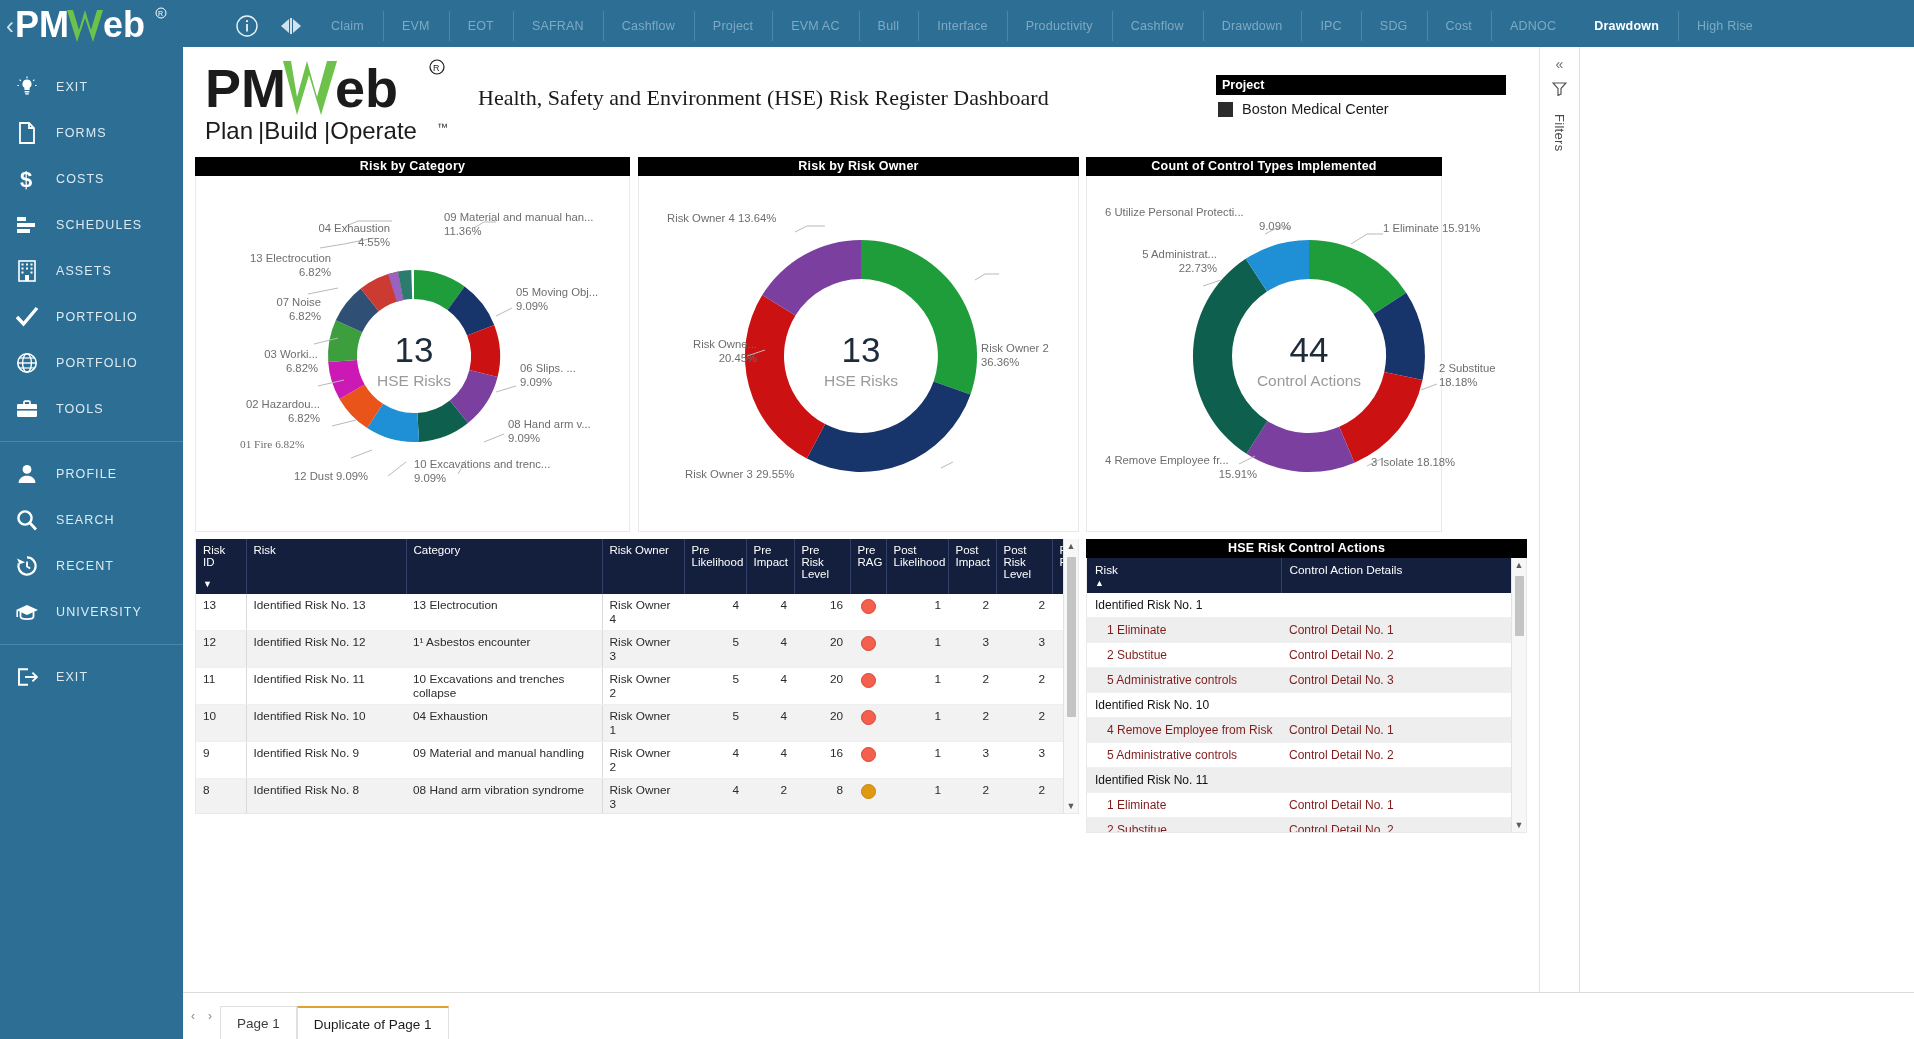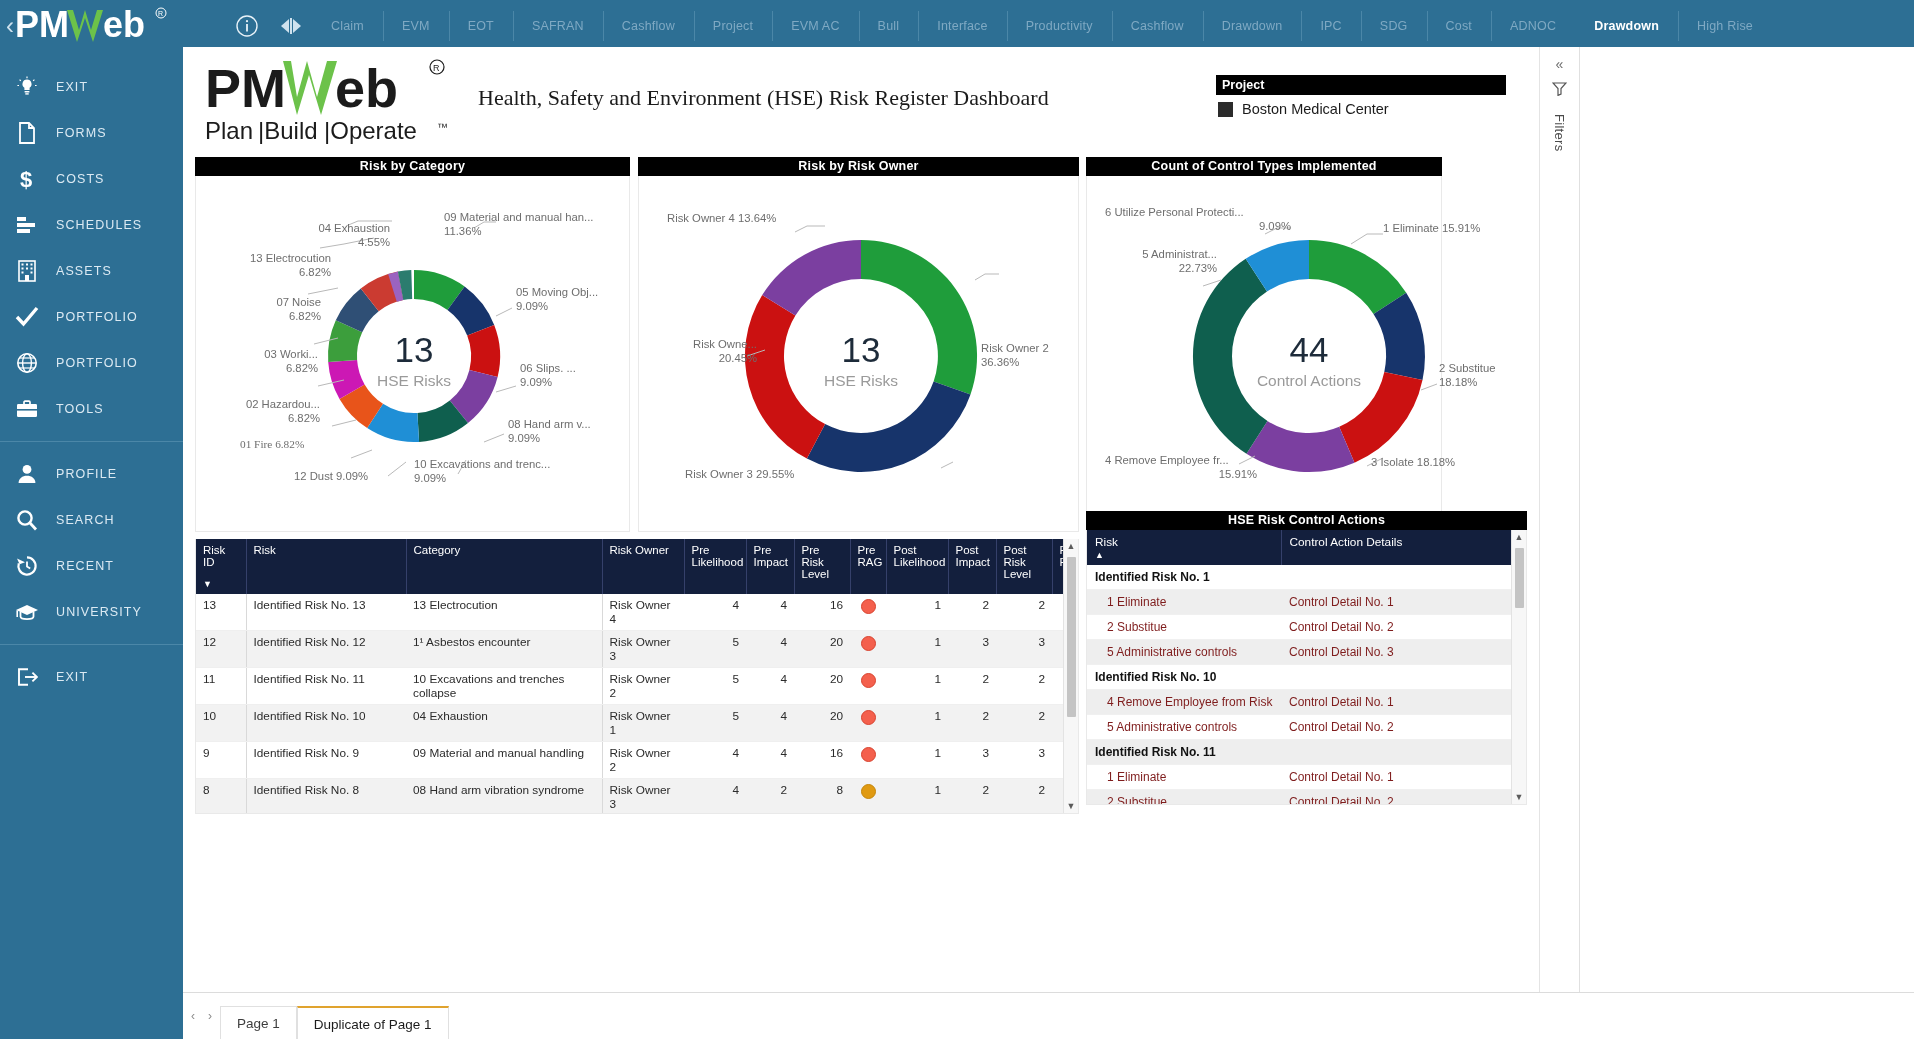--- a/index.html
+++ b/index.html
@@ -130,21 +130,21 @@
   .dot { display:inline-block; width:15px; height:15px; border-radius:50%; }
   .dot.red { background:#f4604d; border:1px solid #d8432f; }
   .dot.amber { background:#e09a12; border:1px solid #c5860a; }
   .col-div { border-left:1px solid #d9d9d9 !important; }
 
   .ca-hd th {
     background:#131f3d; color:#fff; font-size:11.8px; font-weight:normal; text-align:left;
     padding:5px 8px; vertical-align:top; height:34px; border-right:1px solid #35406a;
   }
   .ca-body td { font-size:12px; color:#7f1d1d; padding:5px 8px; border-bottom:1px solid #f0f0f0;}
-  .ca-body tr.grp td { font-weight:bold; color:#111; }
+  .ca-body tr.grp td { font-weight:normal; color:#111; }
   .ca-body tr.shade td { background:#eeeeee; }
   .ca-body td.ind { padding-left:20px; }
 
   
   .vscroll { position:absolute; right:0; top:0; width:15px; bottom:0; background:#f7f7f7; border-left:1px solid #e3e3e3;}
   .vs-arrow { height:14px; display:flex; align-items:center; justify-content:center; color:#5b5b5b; font-size:9px; }
   .vs-thumb { position:absolute; left:3px; width:9px; background:#c4c4c4; border-radius:1px;}
 
   
   .pagebar {
@@ -761,21 +761,21 @@
           </table>
         </div>
         <div class="vscroll">
           <div class="vs-arrow">▲</div>
           <div class="vs-thumb" style="top:18px; height:160px;"></div>
           <div class="vs-arrow" style="position:absolute; bottom:0; left:0; right:0;">▼</div>
         </div>
       </div>
     </div>
 
-    <div class="panel" style="left:903px; top:464px; width:441px; height:206px;">
+    <div class="panel" style="left:903px; top:492px; width:441px; height:206px;">
       <div class="panel-hd">HSE Risk Control Actions</div>
       <div class="panel-body" style="height:275px; overflow:hidden;">
         <div style="position:absolute; left:0; top:0; right:15px; bottom:0; overflow:hidden;">
           <table>
             <colgroup>
                 <col style="width:194px">
                 <col style="width:232px">
               </colgroup>
             <thead class="ca-hd">
               <tr>

